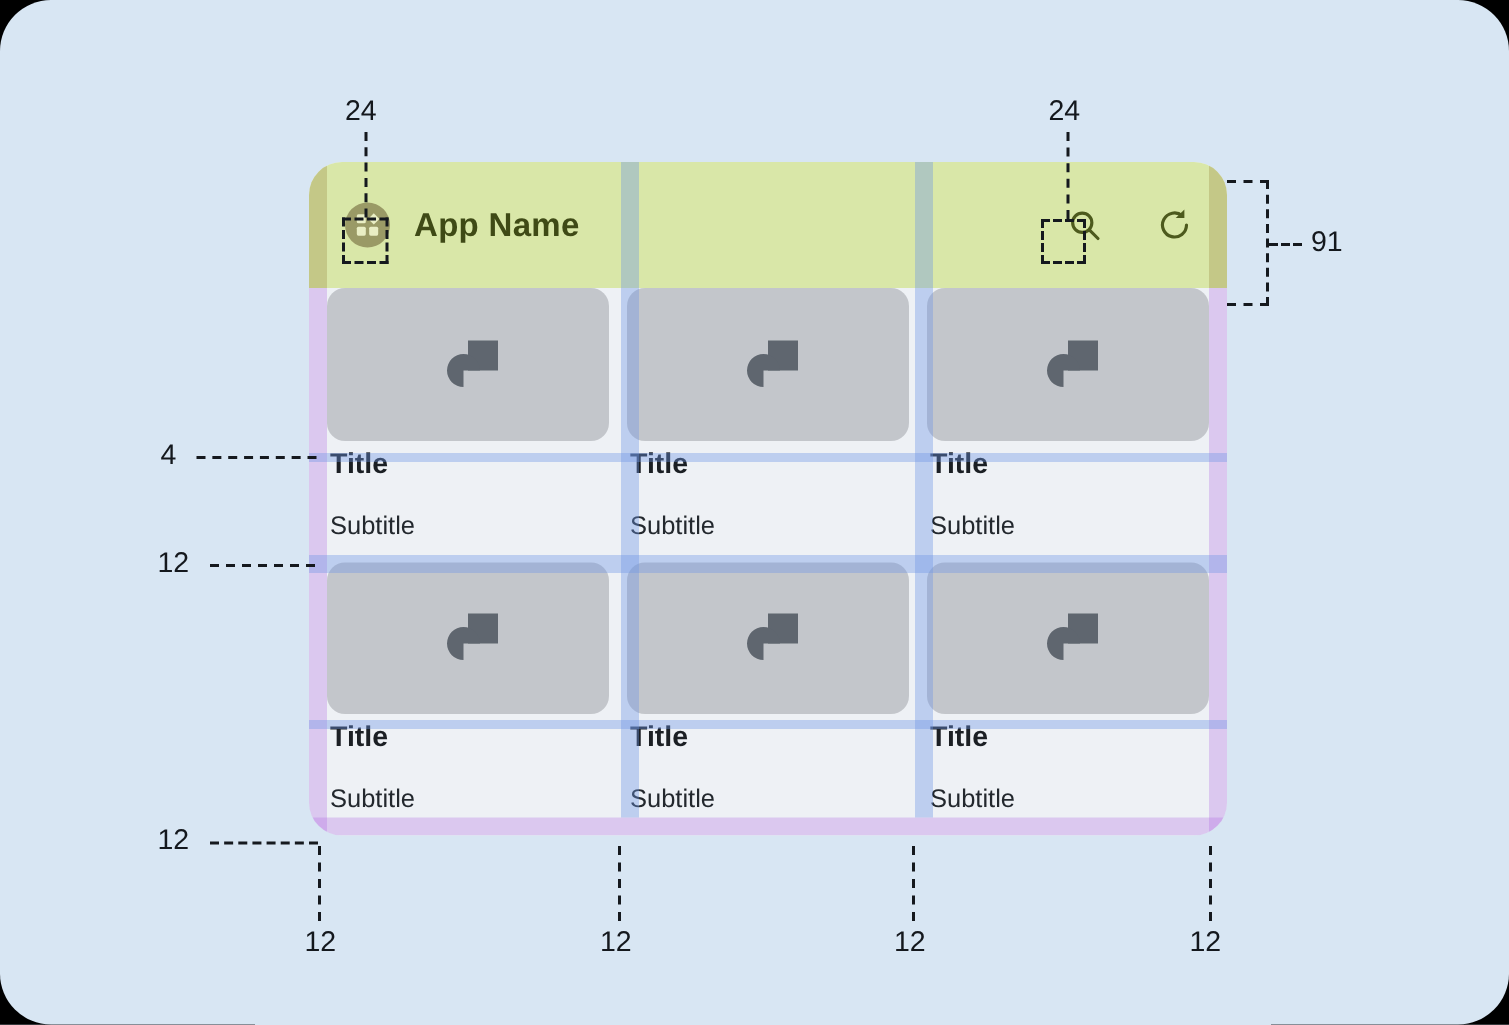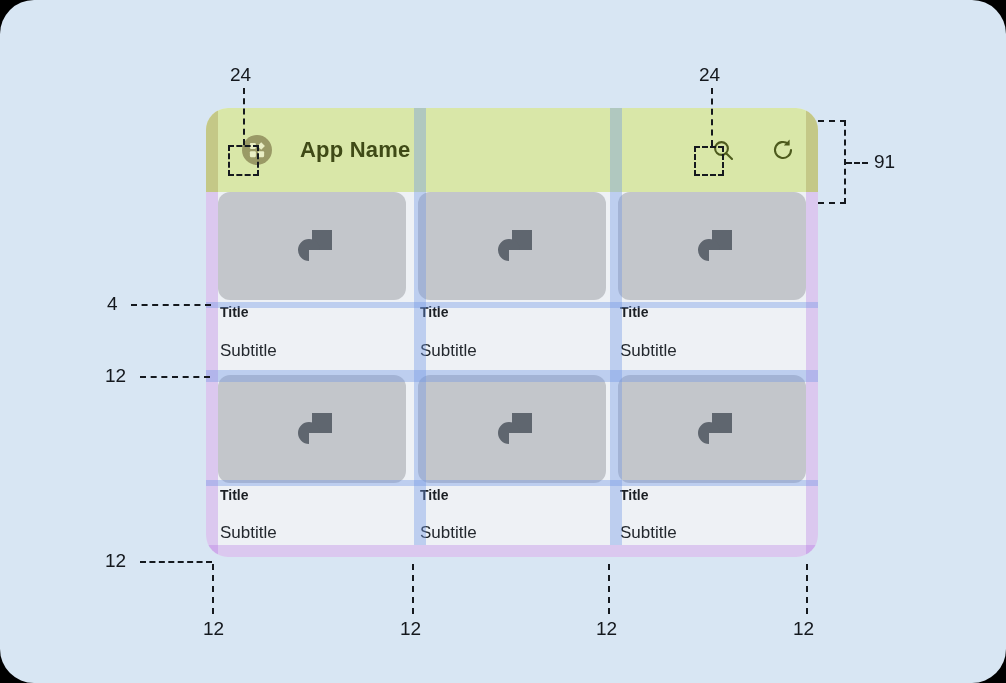--- a/index.html
+++ b/index.html
@@ -37,22 +37,22 @@
     position: absolute;
     left: 0; top: 0;
     width: 612px; height: 84px;
     background: #d9e7a8;
     display: flex;
     align-items: center;
   }
   #appbar-left {
     display: flex;
     align-items: center;
-    gap: 28px;
-    padding-left: 36px;
+    gap: 16px;
+    padding-left: 24px;
   }
   #appbar-spacer { flex: 1 1 auto; }
   #appbar-right {
     display: flex;
     align-items: center;
     gap: 34px;
     padding-right: 22px;
   }
 
   .app-logo {
@@ -94,21 +94,21 @@
     flex: 1 1 auto;
     background: #c3c6cb;
     border-radius: 12px;
     display: flex;
     align-items: center;
     justify-content: center;
     min-height: 0;
   }
   .card-text { padding: 4px 0 0 2px; }
   .card-title {
-    font-size: 14px;
+    font-size: 19px;
     font-weight: bold;
     color: #1b1f24;
     line-height: 1.25;
   }
   .card-subtitle {
     font-size: 17px;
     font-weight: normal;
     color: #23282e;
     line-height: 1.35;
     margin-top: 18px;

